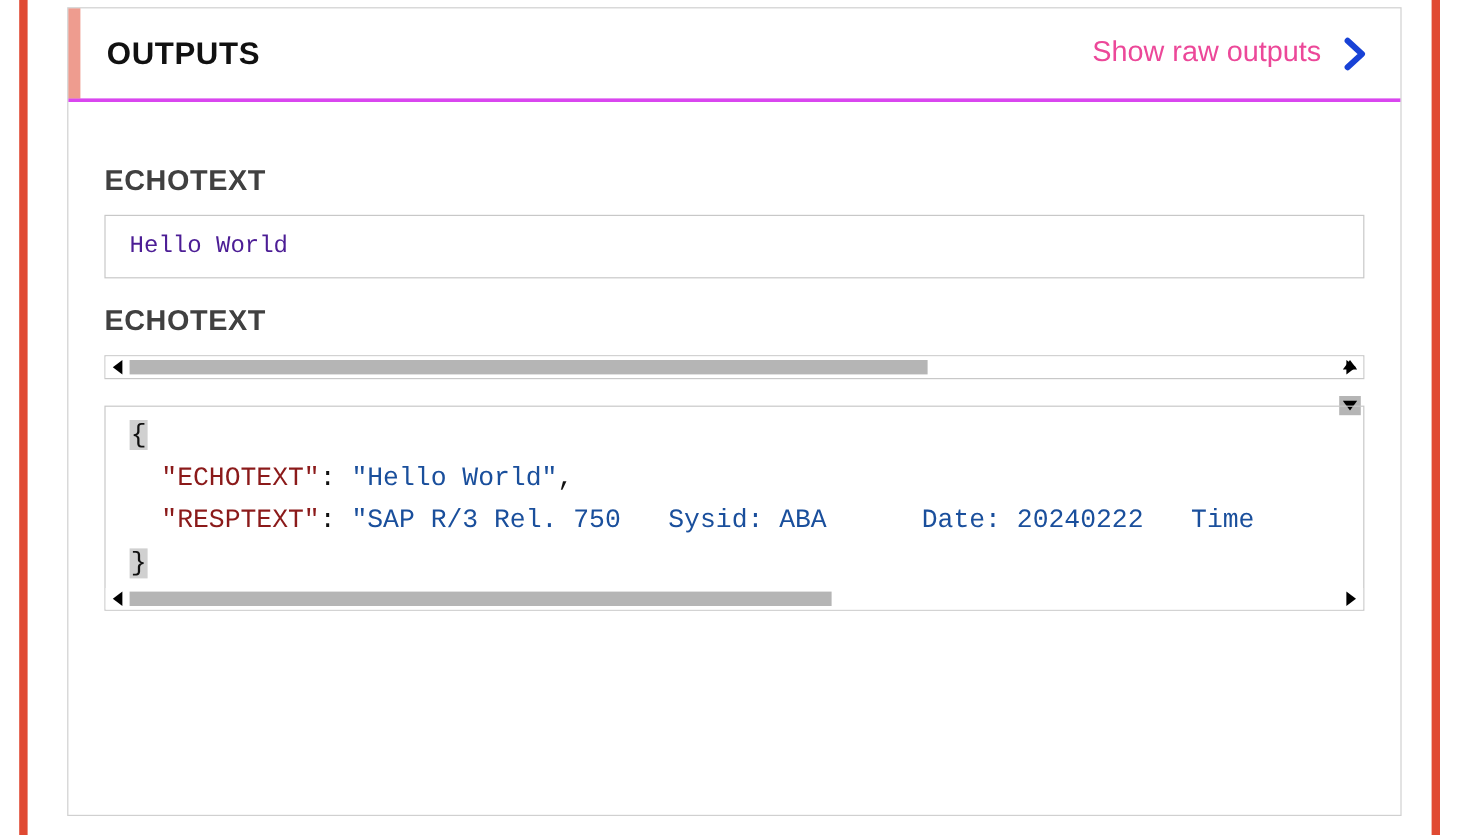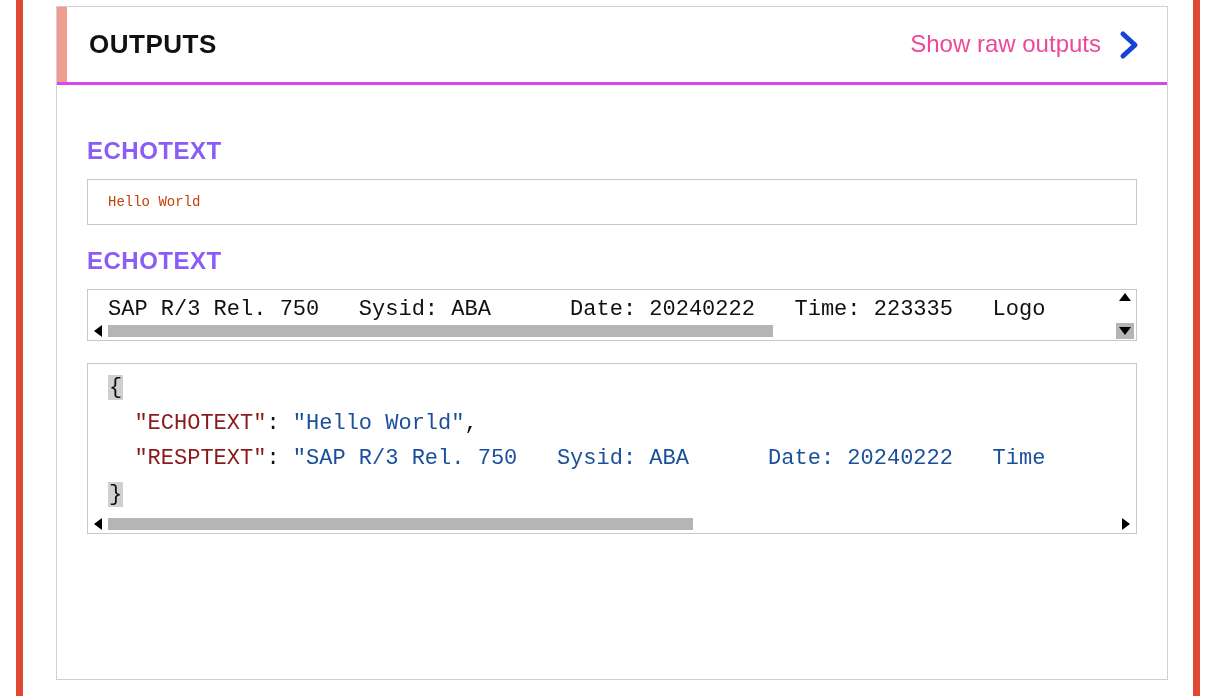--- a/index.html
+++ b/index.html
@@ -68,35 +68,35 @@
 
     .panel-body {
       padding: 24px 30px 24px 30px;
     }
 
     .section { margin-top: 22px; }
     .section:first-child { margin-top: 28px; }
     .section-label {
       font-size: 24px;
       font-weight: 800;
-      color: #8b5cf6;
+      color: #404040;
       margin-bottom: 14px;
       letter-spacing: 0.5px;
     }
     .section-label.body-label {
       font-weight: 700;
       letter-spacing: 0;
     }
 
     .text-box {
       border: 1px solid #c8c8c8;
       padding: 14px 20px;
       font-family: "SFMono-Regular", Menlo, Consolas, "Liberation Mono", monospace;
-      font-size: 14px;
-      color: #c2410c;
+      font-size: 20px;
+      color: #4c1d95;
       white-space: pre;
     }
 
     .resptext-outer {
       border: 1px solid #c8c8c8;
       position: relative;
     }
     .resptext-inner {
       overflow-x: hidden;
       padding: 7px 20px 0 20px;
@@ -199,21 +199,20 @@
   <div class="panel-body">
 
     <div class="section">
       <div class="section-label">ECHOTEXT</div>
       <div class="text-box">Hello World</div>
     </div>
 
     <div class="section">
       <div class="section-label">ECHOTEXT</div>
       <div class="resptext-outer">
-        <div class="resptext-inner">SAP R/3 Rel. 750   Sysid: ABA      Date: 20240222   Time: 223335   Logo</div>
         <div class="resptext-vscroll">
           <div class="varrow up"></div>
           <div class="vdown-box">
             <div class="varrow down"></div>
           </div>
         </div>
         <div class="hscroll">
           <div class="arrow left"></div>
           <div class="track">
             <div class="thumb" style="left:0; width:66%;"></div>

